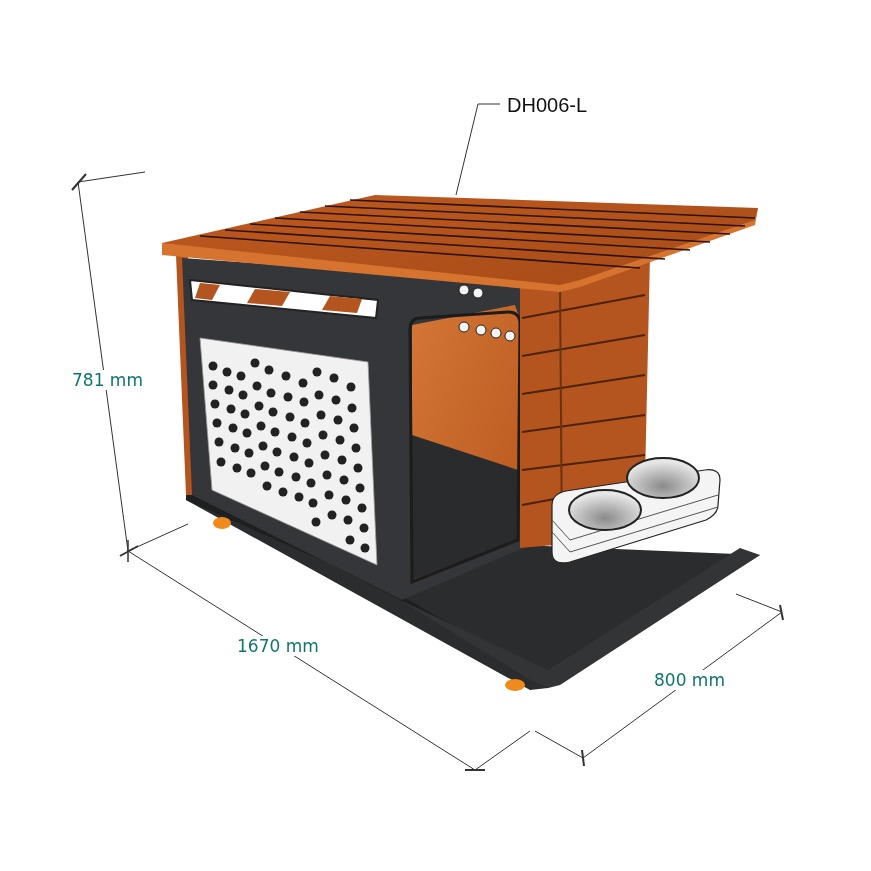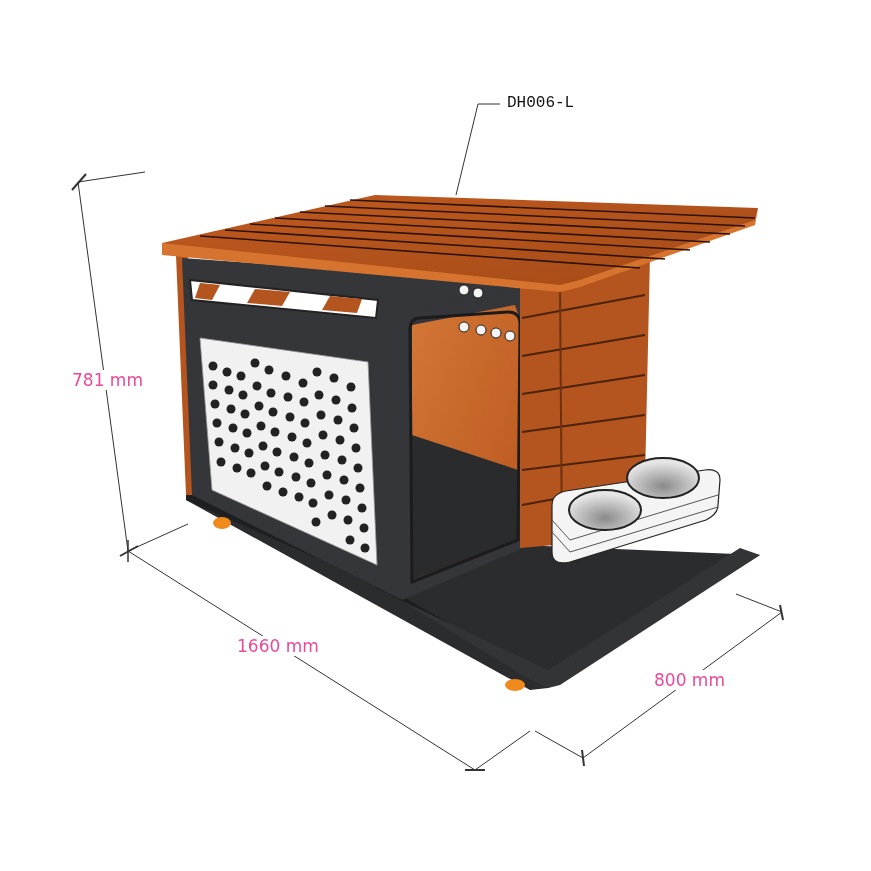--- a/index.html
+++ b/index.html
@@ -1,19 +1,19 @@
 <!DOCTYPE html>
 <html><head>
 <meta charset="utf-8">
 <style>
   html,body{margin:0;padding:0;background:#ffffff;}
   body{width:871px;height:871px;position:relative;overflow:hidden;font-family:"DejaVu Sans","Liberation Sans",sans-serif;}
   svg{position:absolute;left:0;top:0;}
-  .dimlabel{position:absolute;font-family:"DejaVu Sans","Liberation Sans",sans-serif;font-size:17px;color:#ec4899;background:#ffffff;padding:0 2px;white-space:nowrap;}
-  .modellabel{position:absolute;font-family:Liberation Mono, monospace;font-size:16px;color:#111;white-space:nowrap;}
+  .dimlabel{position:absolute;font-family:"DejaVu Sans","Liberation Sans",sans-serif;font-size:17px;color:#0f766e;background:#ffffff;padding:0 2px;white-space:nowrap;}
+  .modellabel{position:absolute;font-family:Liberation Sans, sans-serif;font-size:20px;color:#111;white-space:nowrap;}
 </style>
 </head>
 <body>
 
 <svg width="871" height="871" viewBox="0 0 871 871">
   <defs>
     <linearGradient id="roofGrad" x1="0" y1="0" x2="1" y2="1">
       <stop offset="0" stop-color="#c05a20"></stop>
       <stop offset="1" stop-color="#a44a18"></stop>
     </linearGradient>
@@ -200,14 +200,14 @@
     <path d="M552 505 Q552 494 566 491 L705 470 Q720 468 720 480 L718 505 Q718 514 706 520 L570 562 Q552 566 552 552 Z" fill="#f4f4f4" stroke="#222" stroke-width="1.2"></path>
     <path d="M552 520 L570 540 L718 495" fill="none" stroke="#555" stroke-width="1"></path>
     <path d="M552 532 L570 552 L718 507" fill="none" stroke="#555" stroke-width="1"></path>
     <ellipse cx="605" cy="510" rx="36" ry="20" fill="url(#bowlGrad)" stroke="#222" stroke-width="2"></ellipse>
     <ellipse cx="663" cy="478" rx="36" ry="20" fill="url(#bowlGrad)" stroke="#222" stroke-width="2"></ellipse>
   </g>
 </svg>
 
 <div class="modellabel" style="left:507px;top:94px;">DH006-L</div>
 <div class="dimlabel" style="left:70px;top:370px;">781 mm</div>
-<div class="dimlabel" style="left:235px;top:636px;">1660 mm</div>
+<div class="dimlabel" style="left:235px;top:636px;">1670 mm</div>
 <div class="dimlabel" style="left:652px;top:670px;">800 mm</div>
 
 </body></html>

